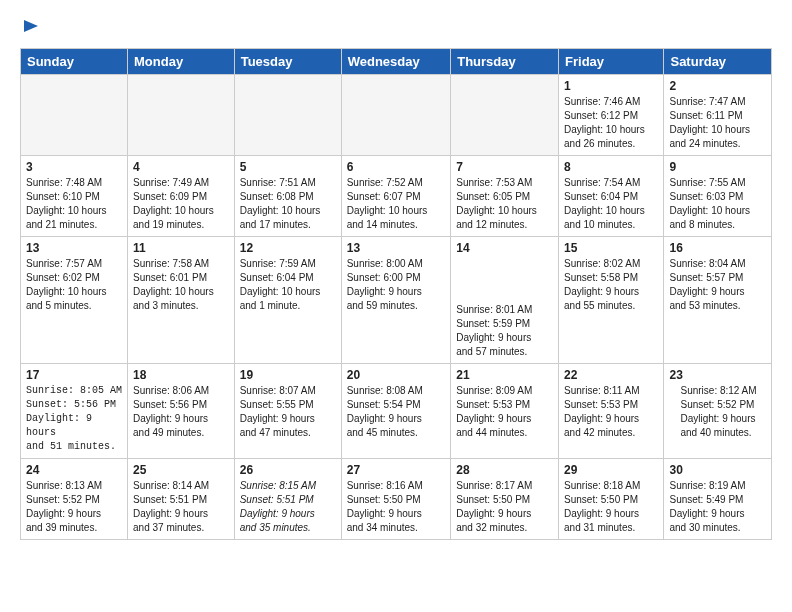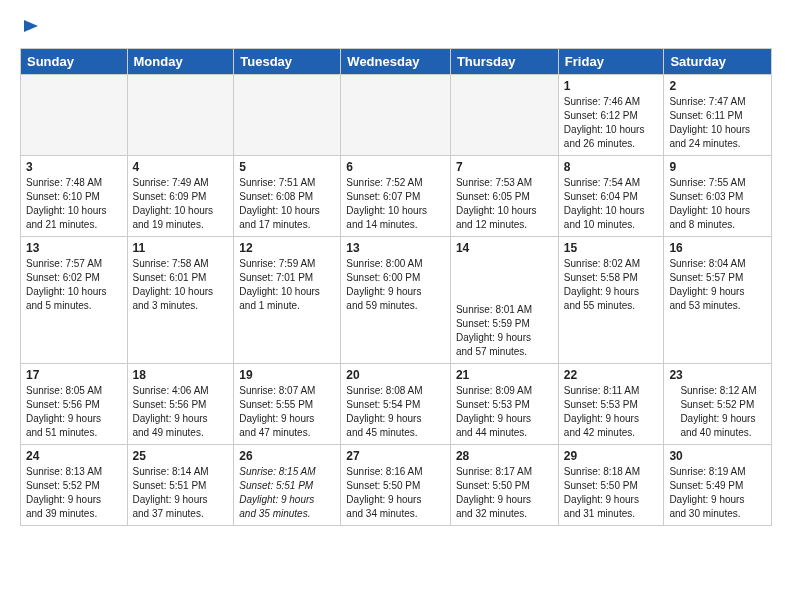--- a/index.html
+++ b/index.html
@@ -213,21 +213,21 @@
           <td>
             <span class="day-num">11</span>
             <div class="day-info" style="white-space: pre-line;">Sunrise: 7:58 AM
 Sunset: 6:01 PM
 Daylight: 10 hours
 and 3 minutes.</div>
           </td>
           <td>
             <span class="day-num">12</span>
             <div class="day-info" style="white-space: pre-line;">Sunrise: 7:59 AM
-Sunset: 7:01 PM
+Sunset: 6:04 PM
 Daylight: 10 hours
 and 1 minute.</div>
           </td>
           <td>
             <span class="day-num">13</span>
             <div class="day-info" style="white-space: pre-line;">Sunrise: 8:00 AM
 Sunset: 6:00 PM
 Daylight: 9 hours
 and 59 minutes.</div>
           </td>
@@ -249,28 +249,28 @@
             <span class="day-num">16</span>
             <div class="day-info" style="white-space: pre-line;">Sunrise: 8:04 AM
 Sunset: 5:57 PM
 Daylight: 9 hours
 and 53 minutes.</div>
           </td>
         </tr>
         <tr>
           <td>
             <span class="day-num">17</span>
-            <div class="day-info" style="white-space: pre-line;">Sunrise: 8:05 AM
+            <div class="day-info" style="white-space: pre-line; font-family: Liberation Mono, monospace;">Sunrise: 8:05 AM
 Sunset: 5:56 PM
 Daylight: 9 hours
 and 51 minutes.</div>
           </td>
           <td>
             <span class="day-num">18</span>
-            <div class="day-info" style="white-space: pre-line;">Sunrise: 4:06 AM
+            <div class="day-info" style="white-space: pre-line;">Sunrise: 8:06 AM
 Sunset: 5:56 PM
 Daylight: 9 hours
 and 49 minutes.</div>
           </td>
           <td>
             <span class="day-num">19</span>
             <div class="day-info" style="white-space: pre-line;">Sunrise: 8:07 AM
 Sunset: 5:55 PM
 Daylight: 9 hours
 and 47 minutes.</div>

